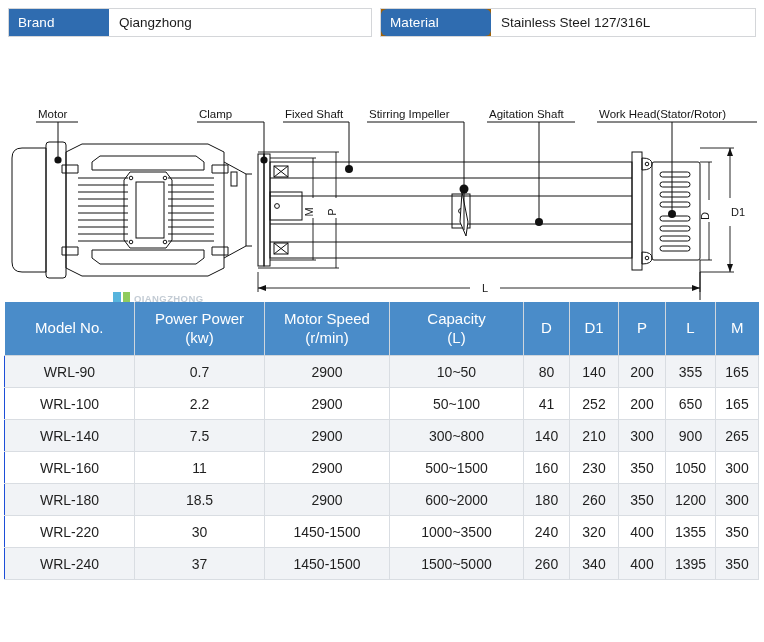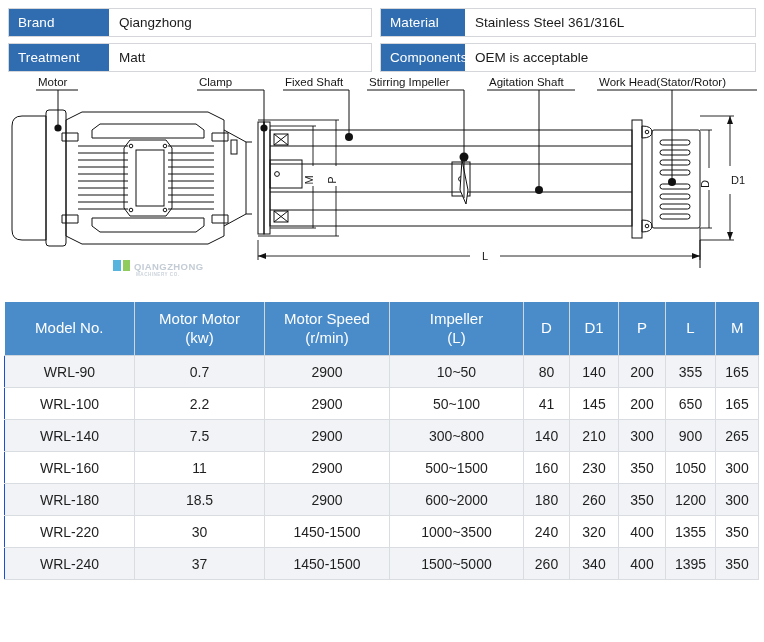--- a/index.html
+++ b/index.html
@@ -47,39 +47,39 @@
     color: #ffffff;
     font-size: 13.5px;
     display: flex;
     align-items: center;
     padding: 0 9px;
     box-sizing: border-box;
     white-space: nowrap;
     letter-spacing: 0.1px;
   }
   .spec-box.left  .spec-label { width: 100px; }
-  .spec-box.right .spec-label { width: 84px; }
+  .spec-box.right .spec-label { width: 110px; border-radius: 6px; }
 
   .spec-value {
     flex: 1;
     display: flex;
     align-items: center;
     padding: 0 10px;
     font-size: 13.5px;
     color: #1b1b1b;
     background: #ffffff;
     white-space: nowrap;
     overflow: hidden;
   }
 
   
   .diagram {
     position: absolute;
     left: 0;
-    top: 68px;
+    top: 100px;
     width: 696px;
     height: 210px;
   }
   .diagram svg { display: block; }
 
   
   .table-wrap {
     position: absolute;
     left: 4px;
     top: 302px;
@@ -161,34 +161,24 @@
 
 <div class="spec-grid">
 
   <div class="spec-row">
     <div class="spec-box left">
       <div class="spec-label">Brand</div>
       <div class="spec-value">Qiangzhong</div>
     </div>
     <div class="spec-box right">
       <div class="spec-label">Material</div>
-      <div class="spec-value">Stainless Steel 361/316L</div>
+      <div class="spec-value">Stainless Steel 127/316L</div>
     </div>
   </div>
 
-  <div class="spec-row">
-    <div class="spec-box left">
-      <div class="spec-label">Treatment</div>
-      <div class="spec-value">Matt</div>
-    </div>
-    <div class="spec-box right">
-      <div class="spec-label">Components</div>
-      <div class="spec-value">OEM is acceptable</div>
-    </div>
-  </div>
 
 </div>
 
 <div class="diagram">
 <svg width="764" height="210" viewBox="0 0 764 210" xmlns="http://www.w3.org/2000/svg">
   <g fill="none" stroke="#111111" stroke-width="1" stroke-linejoin="miter">
 
     <g stroke-width="1">
 
       <text class="dlabel" x="38" y="18" stroke="none" fill="#161616">Motor</text>
@@ -405,29 +395,29 @@
         <col class="c-p">
         <col class="c-l">
         <col class="c-m">
     </colgroup>
     <thead>
       <tr>
         <th>
           <span>Model No.</span>
         </th>
         <th>
-          <span>Motor Motor</span><br>
+          <span>Power Power</span><br>
           <span>(kw)</span>
         </th>
         <th>
           <span>Motor Speed</span><br>
           <span>(r/min)</span>
         </th>
         <th>
-          <span>Impeller</span><br>
+          <span>Capacity</span><br>
           <span>(L)</span>
         </th>
         <th>
           <span>D</span>
         </th>
         <th>
           <span>D1</span>
         </th>
         <th>
           <span>P</span>
@@ -451,21 +441,21 @@
         <td>200</td>
         <td>355</td>
         <td>165</td>
       </tr>
       <tr>
         <td>WRL-100</td>
         <td>2.2</td>
         <td>2900</td>
         <td>50~100</td>
         <td>41</td>
-        <td>145</td>
+        <td>252</td>
         <td>200</td>
         <td>650</td>
         <td>165</td>
       </tr>
       <tr>
         <td>WRL-140</td>
         <td>7.5</td>
         <td>2900</td>
         <td>300~800</td>
         <td>140</td>

